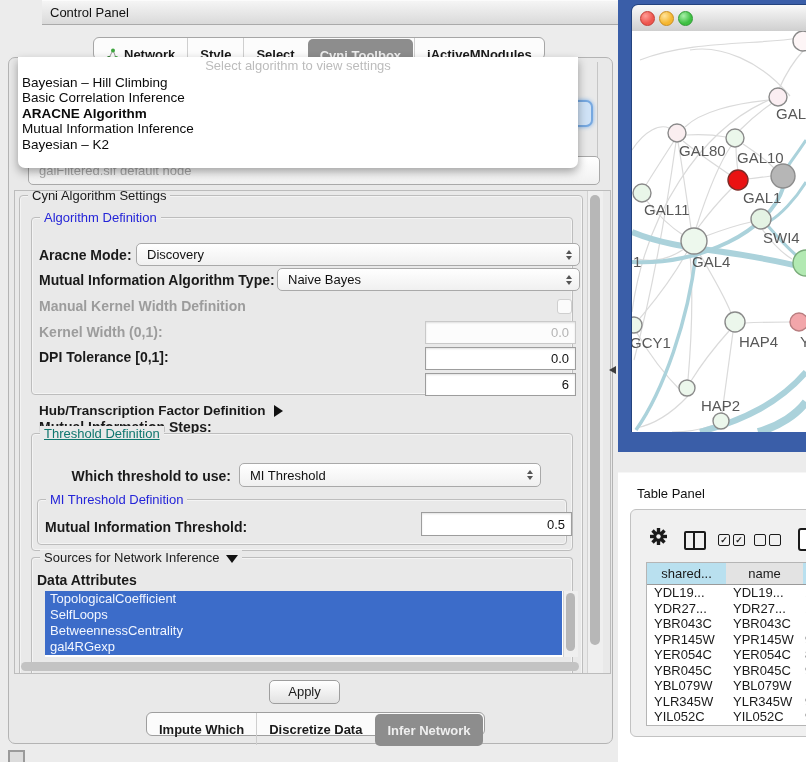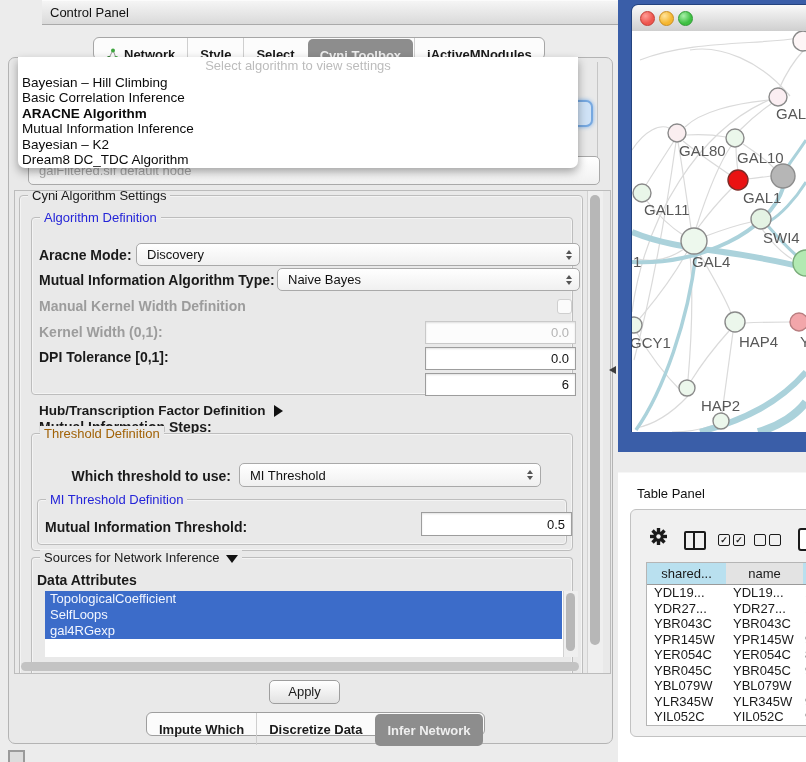--- a/index.html
+++ b/index.html
@@ -30,21 +30,21 @@
   #scrollpane{left:14px;top:190px;width:587px;height:482px;border:1px solid #bcbcbc;
     background:#e9e9e9;overflow:hidden;padding-left:8px;}
   .vscroll{position:absolute;background:#efefef;border-left:1px solid #d2d2d2;}
   .thumb{position:absolute;background:#b7b7b7;border-radius:5px;}
   
   .group{position:absolute;border:1px solid #bdbdbd;border-radius:4px;
     box-shadow:inset 0 0 0 1px #f4f4f4;}
   .gtitle{position:absolute;top:-8px;background:#e9e9e9;padding:0 4px;font-size:13px;
     white-space:nowrap;}
   .blue{color:#2424d8;}
-  .green{color:#a16207;}
+  .green{color:#0f766e;text-decoration:underline;}
   .lbl{position:absolute;font-weight:bold;font-size:14px;white-space:nowrap;}
   .lbl.dis{color:#9c9c9c;}
   .combo{position:absolute;background:linear-gradient(#ffffff,#f0f0f0);
     border:1px solid #a9a9a9;border-radius:5px;display:flex;align-items:center;
     padding-left:10px;font-size:13px;color:#111;}
   .combo .spacer{flex:1;}
   .arrows{display:flex;flex-direction:column;align-items:center;margin-right:7px;gap:2px;}
   .arrows i{display:block;width:0;height:0;border-left:3.5px solid transparent;
     border-right:3.5px solid transparent;}
   .arrows .up{border-bottom:4.5px solid #555;}
@@ -227,20 +227,21 @@
         <span>0.5</span>
       </div>
 
     <div class="group" style="left:16px;top:366px;width:540px;height:140px;border-bottom:none;border-bottom-left-radius:0;border-bottom-right-radius:0;">
       <span class="gtitle" style="left:8px;"><span>Sources for Network Inference</span><span class="tri-down"></span></span>
     </div>
     <span class="lbl" style="left:22px;top:381px;">Data Attributes</span>
     <div class="abs" id="attr-list" style="left:30px;top:400px;">
         <div class="attr-item" style="background: rgb(60, 108, 201);">TopologicalCoefficient</div>
         <div class="attr-item" style="background: rgb(60, 108, 201);">SelfLoops</div>
+        <div class="attr-item" style="background: rgb(60, 108, 201);">BetweennessCentrality</div>
         <div class="attr-item" style="background: rgb(60, 108, 201);">gal4RGexp</div>
       </div>
     <div class="vscroll" style="left:548px;top:400px;width:14px;height:66px;">
       <div class="thumb" style="left:2px;top:2px;width:9px;height:58px;"></div>
     </div>
 
     <div class="thumb" style="left:6px;top:471px;width:558px;height:9px;background:#c3c3c3;"></div>
 
     <div class="vscroll" style="left:572px;top:0px;width:15px;height:482px;">
       <div class="thumb" style="left:2px;top:4px;width:10px;height:450px;"></div>
@@ -261,21 +262,20 @@
   </div>
 
   <div class="abs" id="algo-dropdown">
     <div id="dd-hint">Select algorithm to view settings</div>
     <div id="dd-items">
         <div class="dd-item">Bayesian – Hill Climbing</div>
         <div class="dd-item">Basic Correlation Inference</div>
         <div class="dd-item bold">ARACNE Algorithm</div>
         <div class="dd-item">Mutual Information Inference</div>
         <div class="dd-item">Bayesian – K2</div>
-        <div class="dd-item">Dream8 DC_TDC Algorithm</div>
       </div>
   </div>
 
   <div class="abs" id="desktop"></div>
 
   <div class="abs" id="net-window">
     <div id="net-titlebar">
       <span class="tl" id="tl-red"></span>
       <span class="tl" id="tl-yellow"></span>
       <span class="tl" id="tl-green"></span>

